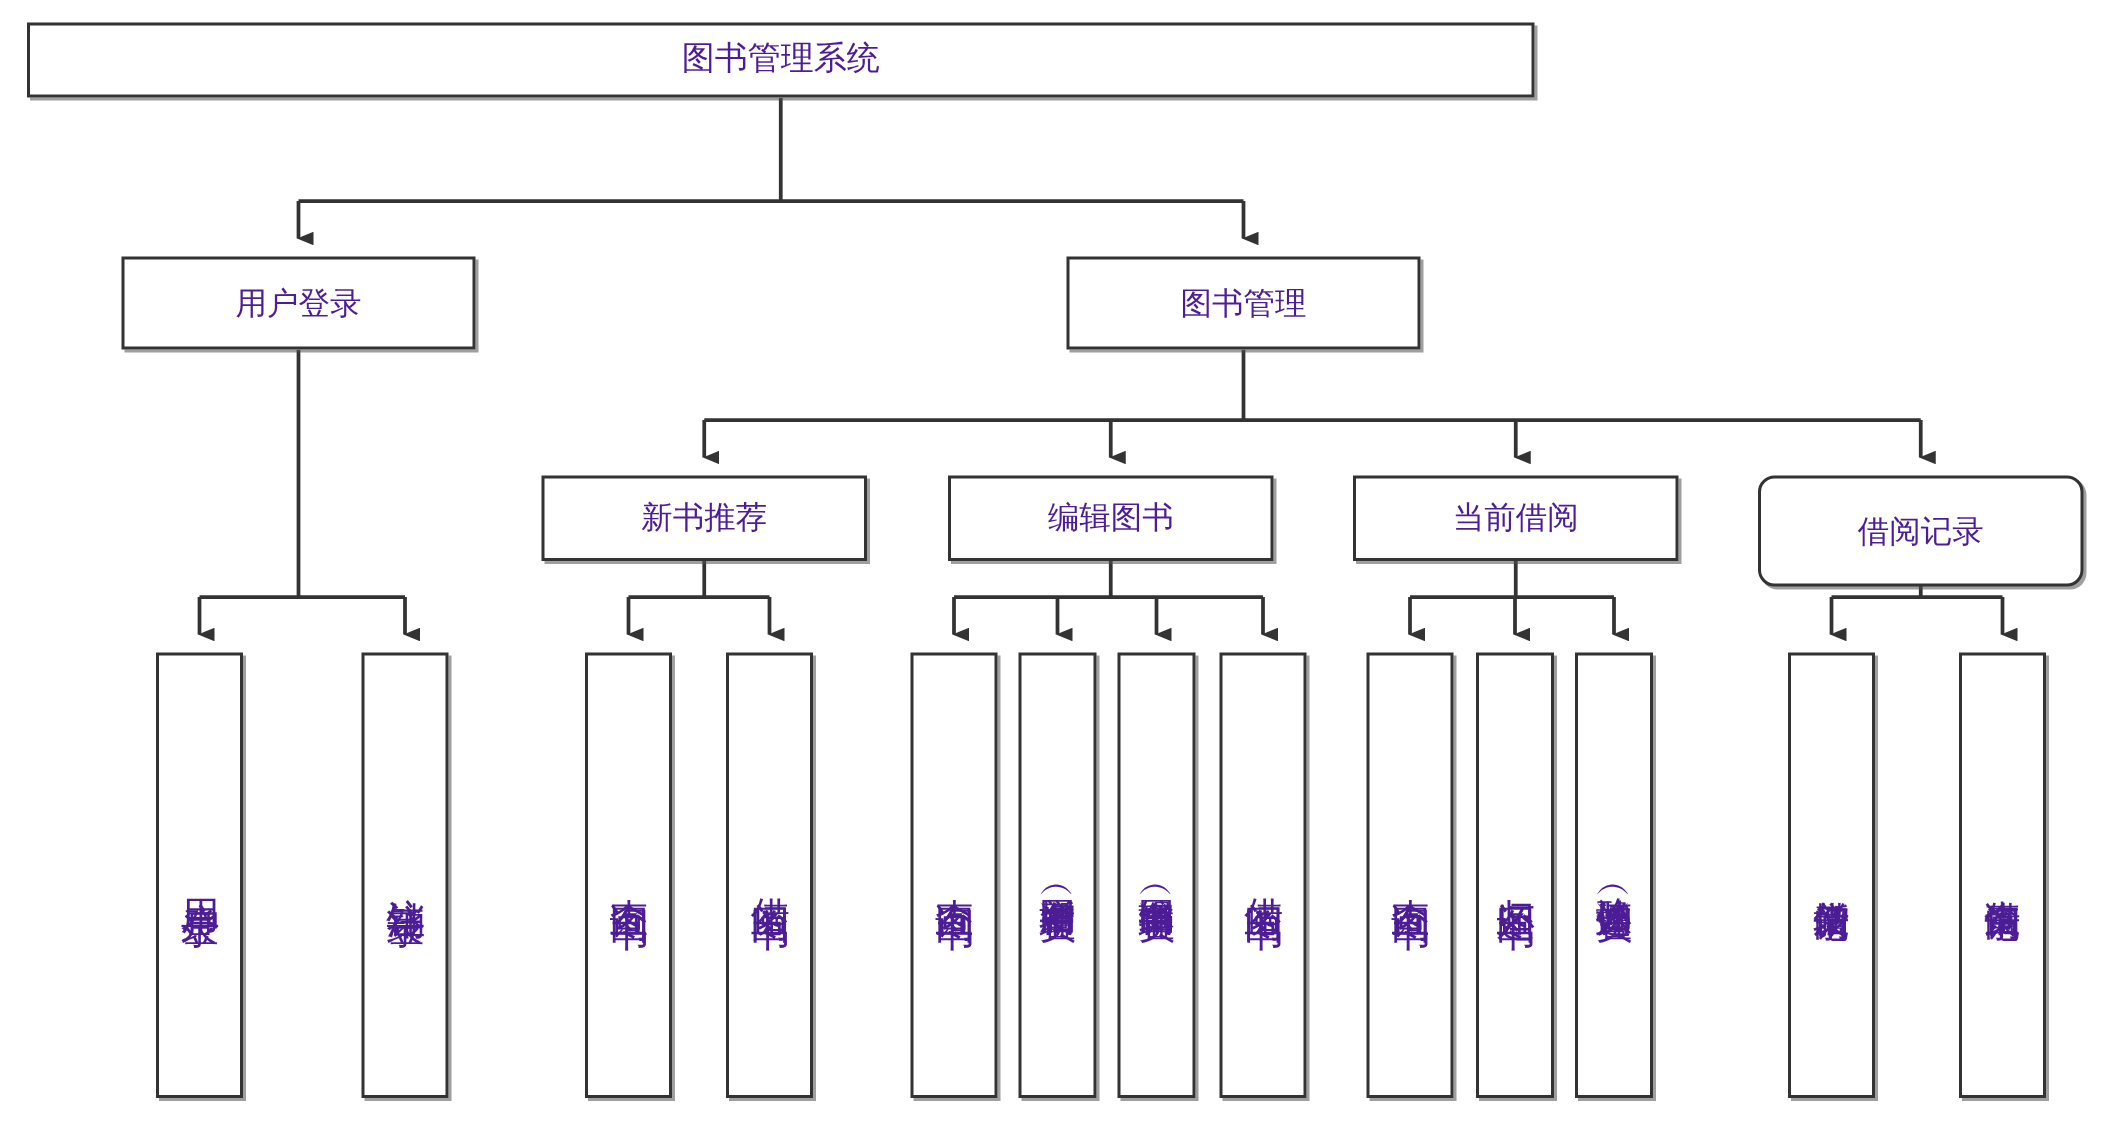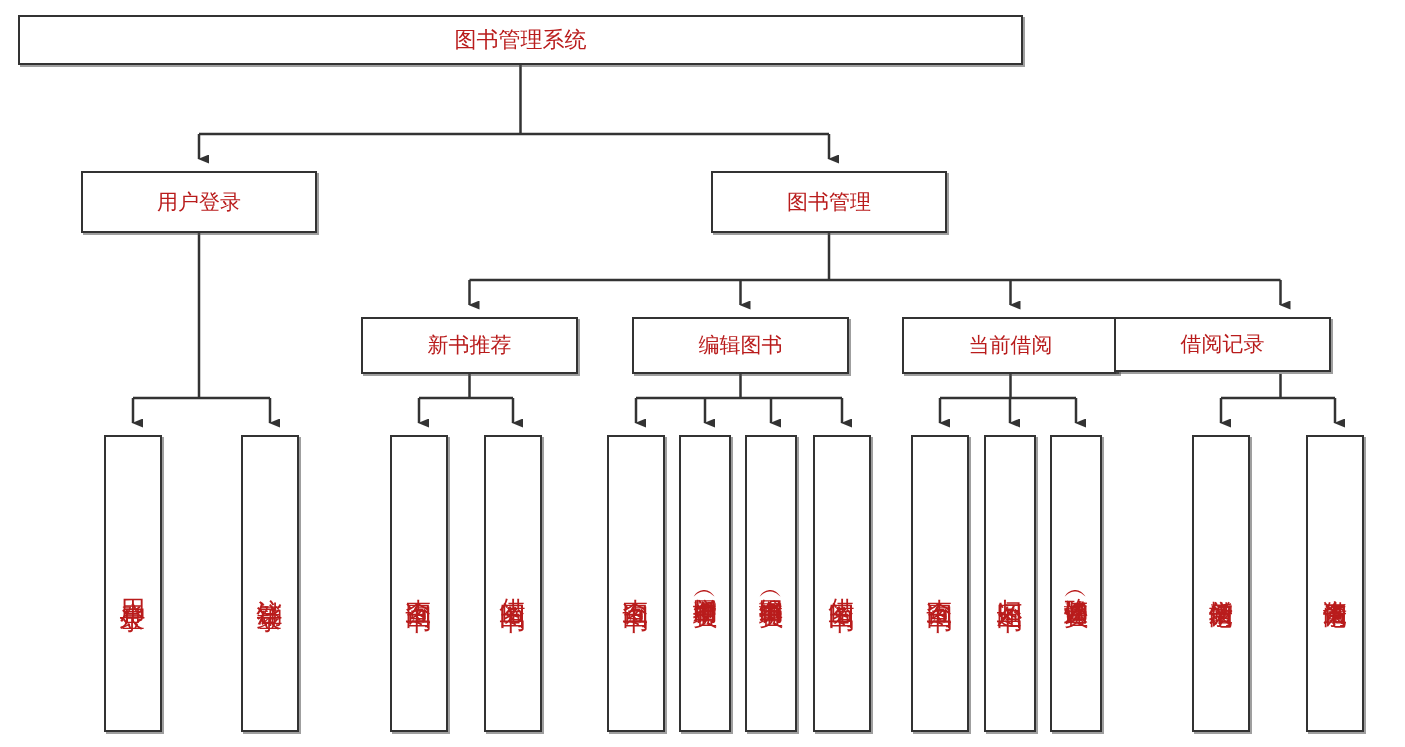--- a/index.html
+++ b/index.html
@@ -32,21 +32,21 @@
     box-sizing: border-box;
     background: #ffffff;
     border: 2px solid #333333;
     box-shadow: 2px 2px 0 0 rgba(80,80,80,0.55);
     display: flex;
     align-items: center;
     justify-content: center;
     overflow: hidden;
   }
   .node-label {
-    color: #b91c1c;
+    color: #4c1d95;
     text-align: center;
     line-height: 1.05;
     white-space: pre-line;
   }
   .node.horiz .node-label {
     font-size: 21px;
     writing-mode: horizontal-tb;
   }
   .node.root .node-label {
     font-size: 22px;
@@ -136,21 +136,21 @@
       </div>
       <div class="node horiz" style="left: 361px; top: 317px; width: 217px; height: 57px;">
         <span class="node-label">新书推荐</span>
       </div>
       <div class="node horiz" style="left: 632px; top: 317px; width: 217px; height: 57px;">
         <span class="node-label">编辑图书</span>
       </div>
       <div class="node horiz" style="left: 902px; top: 317px; width: 217px; height: 57px;">
         <span class="node-label">当前借阅</span>
       </div>
-      <div class="node horiz" style="left: 1114px; top: 317px; width: 217px; height: 55px;">
+      <div class="node horiz" style="left: 1172px; top: 317px; width: 217px; height: 74px; border-radius: 11px;">
         <span class="node-label">借阅记录</span>
       </div>
       <div class="node vert" style="left: 104px; top: 435px; width: 58px; height: 297px;">
         <span class="node-label">用户登录</span>
       </div>
       <div class="node vert" style="left: 241px; top: 435px; width: 58px; height: 297px;">
         <span class="node-label">注销登录</span>
       </div>
       <div class="node vert" style="left: 390px; top: 435px; width: 58px; height: 297px;">
         <span class="node-label">查询图书</span>

